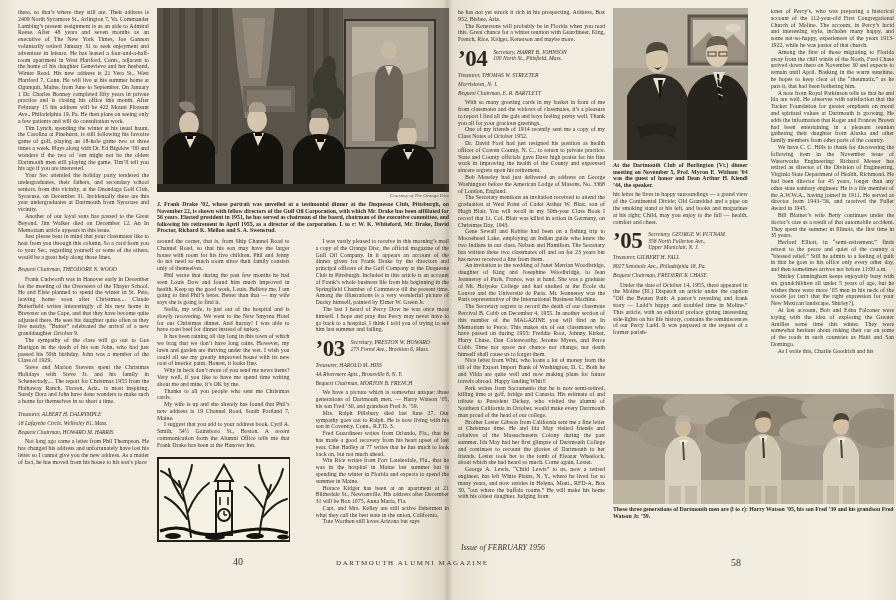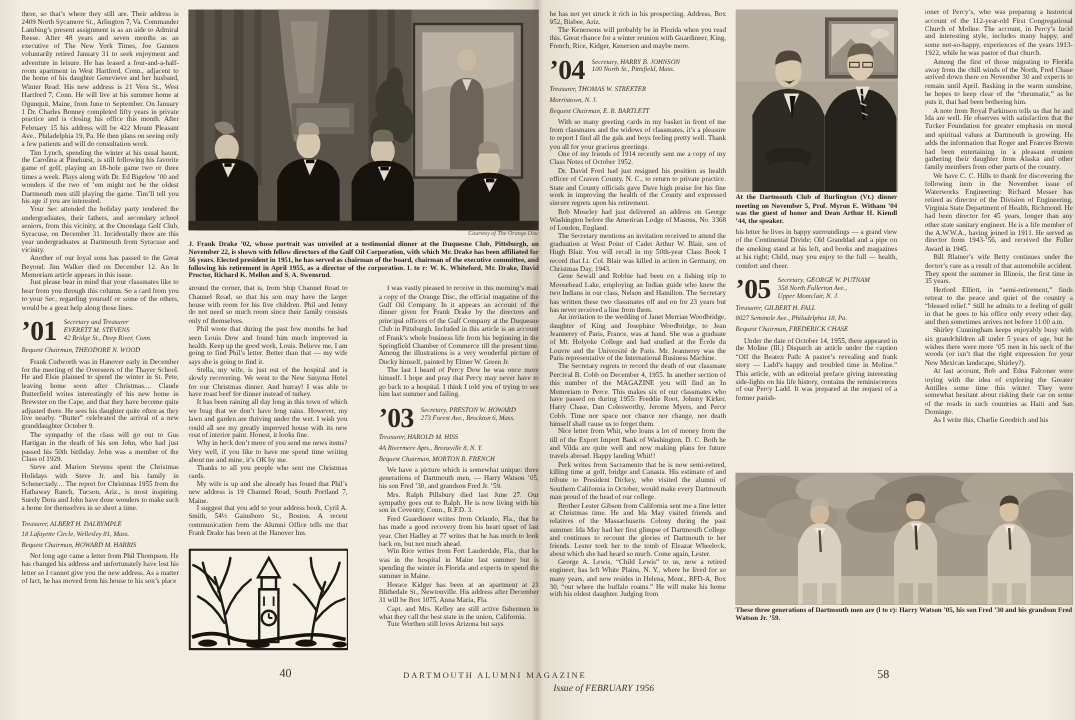--- a/index.html
+++ b/index.html
@@ -76,21 +76,21 @@
 
   
   .pageno{position:absolute;font-size:10px;color:#3a362f;}
   .pl-no{left:233px;top:556px;}
   .pr-no{left:283px;top:557px;}
   .magtitle{
     position:absolute;left:336px;top:559px;
     font-size:7px;letter-spacing:1.6px;color:#3a362f;white-space:nowrap;
   }
   .issueline{
-    position:absolute;left:13px;top:569px;
+    position:absolute;left:13px;top:543px;
     font-size:8px;font-style:italic;color:#3a362f;white-space:nowrap;
   }
 
   .gutter{position:absolute;left:443px;top:0;width:10px;height:600px;
     background:linear-gradient(90deg,rgba(90,80,60,0) 0,rgba(90,80,60,0.18) 50%,rgba(90,80,60,0) 100%);}
 </style>
 </head>
 <body>
 
 <div class="spread">
@@ -100,28 +100,20 @@
     <div class="col1 copy cont">
       <div class="copy cont">
           <p>there, so that’s where they still are. Their address is 2409 North Sycamore St., Arlington 7, Va. Commander Lambing’s present assignment is as an aide to Admiral Reese. After 48 years and seven months as an executive of The New York Times, Joe Gannon voluntarily retired January 31 to seek enjoyment and adventure in leisure. He has leased a four-and-a-half-room apartment in West Hartford, Conn., adjacent to the home of his daughter Genevieve and her husband, Winter Read. His new address is 21 Vera St., West Hartford 7, Conn. He will live at his summer home at Ogunquit, Maine, from June to September. On January 1 Dr. Charles Bonney completed fifty years in private practice and is closing his office this month. After February 15 his address will be 422 Mount Pleasant Ave., Philadelphia 19, Pa. He then plans on seeing only a few patients and will do consultation work.</p>
           <p>Tim Lynch, spending the winter at his usual haunt, the Carolina at Pinehurst, is still following his favorite game of golf, playing an 18-hole game two or three times a week. Plays along with Dr. Ed Bigelow ’00 and wonders if the two of ’em might not be the oldest Dartmouth men still playing the game. Tim’ll tell you his age if you are interested.</p>
           <p>Your Sec attended the holiday party tendered the undergraduates, their fathers, and secondary school seniors, from this vicinity, at the Onondaga Golf Club, Syracuse, on December 31. Incidentally there are this year undergraduates at Dartmouth from Syracuse and vicinity.</p>
           <p>Another of our loyal sons has passed to the Great Beyond. Jim Walker died on December 12. An In Memoriam article appears in this issue.</p>
           <p>Just please bear in mind that your classmates like to hear from you through this column. So a card from you to your Sec, regarding yourself or some of the others, would be a great help along those lines.</p>
         </div>
 
       <div class="class-head">
-        <div class="class-row">
-          <span class="class-year">’01</span>
-          <span class="officer-lines">
-              <p>Secretary and Treasurer</p>
-              <p>EVERETT M. STEVENS</p>
-              <p>42 Bridge St., Deep River, Conn.</p>
-            </span>
-        </div>
         <div class="sub-lines">
             <p>Bequest Chairman, THEODORE N. WOOD</p>
           </div>
       </div>
       <div class="copy">
           <p>Frank Cudworth was in Hanover early in December for the meeting of the Overseers of the Thayer School. He and Elsie planned to spend the winter in St. Pete, leaving home soon after Christmas.... Claude Butterfield writes interestingly of his new home in Brewster on the Cape, and that they have become quite adjusted there. He sees his daughter quite often as they live nearby. “Butter” celebrated the arrival of a new granddaughter October 9.</p>
           <p>The sympathy of the class will go out to Gus Hartigan in the death of his son John, who had just passed his 50th birthday. John was a member of the Class of 1929.</p>
           <p>Steve and Marion Stevens spent the Christmas Holidays with Steve Jr. and his family in Schenectady.... The report for Christmas 1955 from the Hathaway Ranch, Tucson, Ariz., is most inspiring. Surely Dora and John have done wonders to make such a home for themselves in so short a time.</p>
         </div>
 

